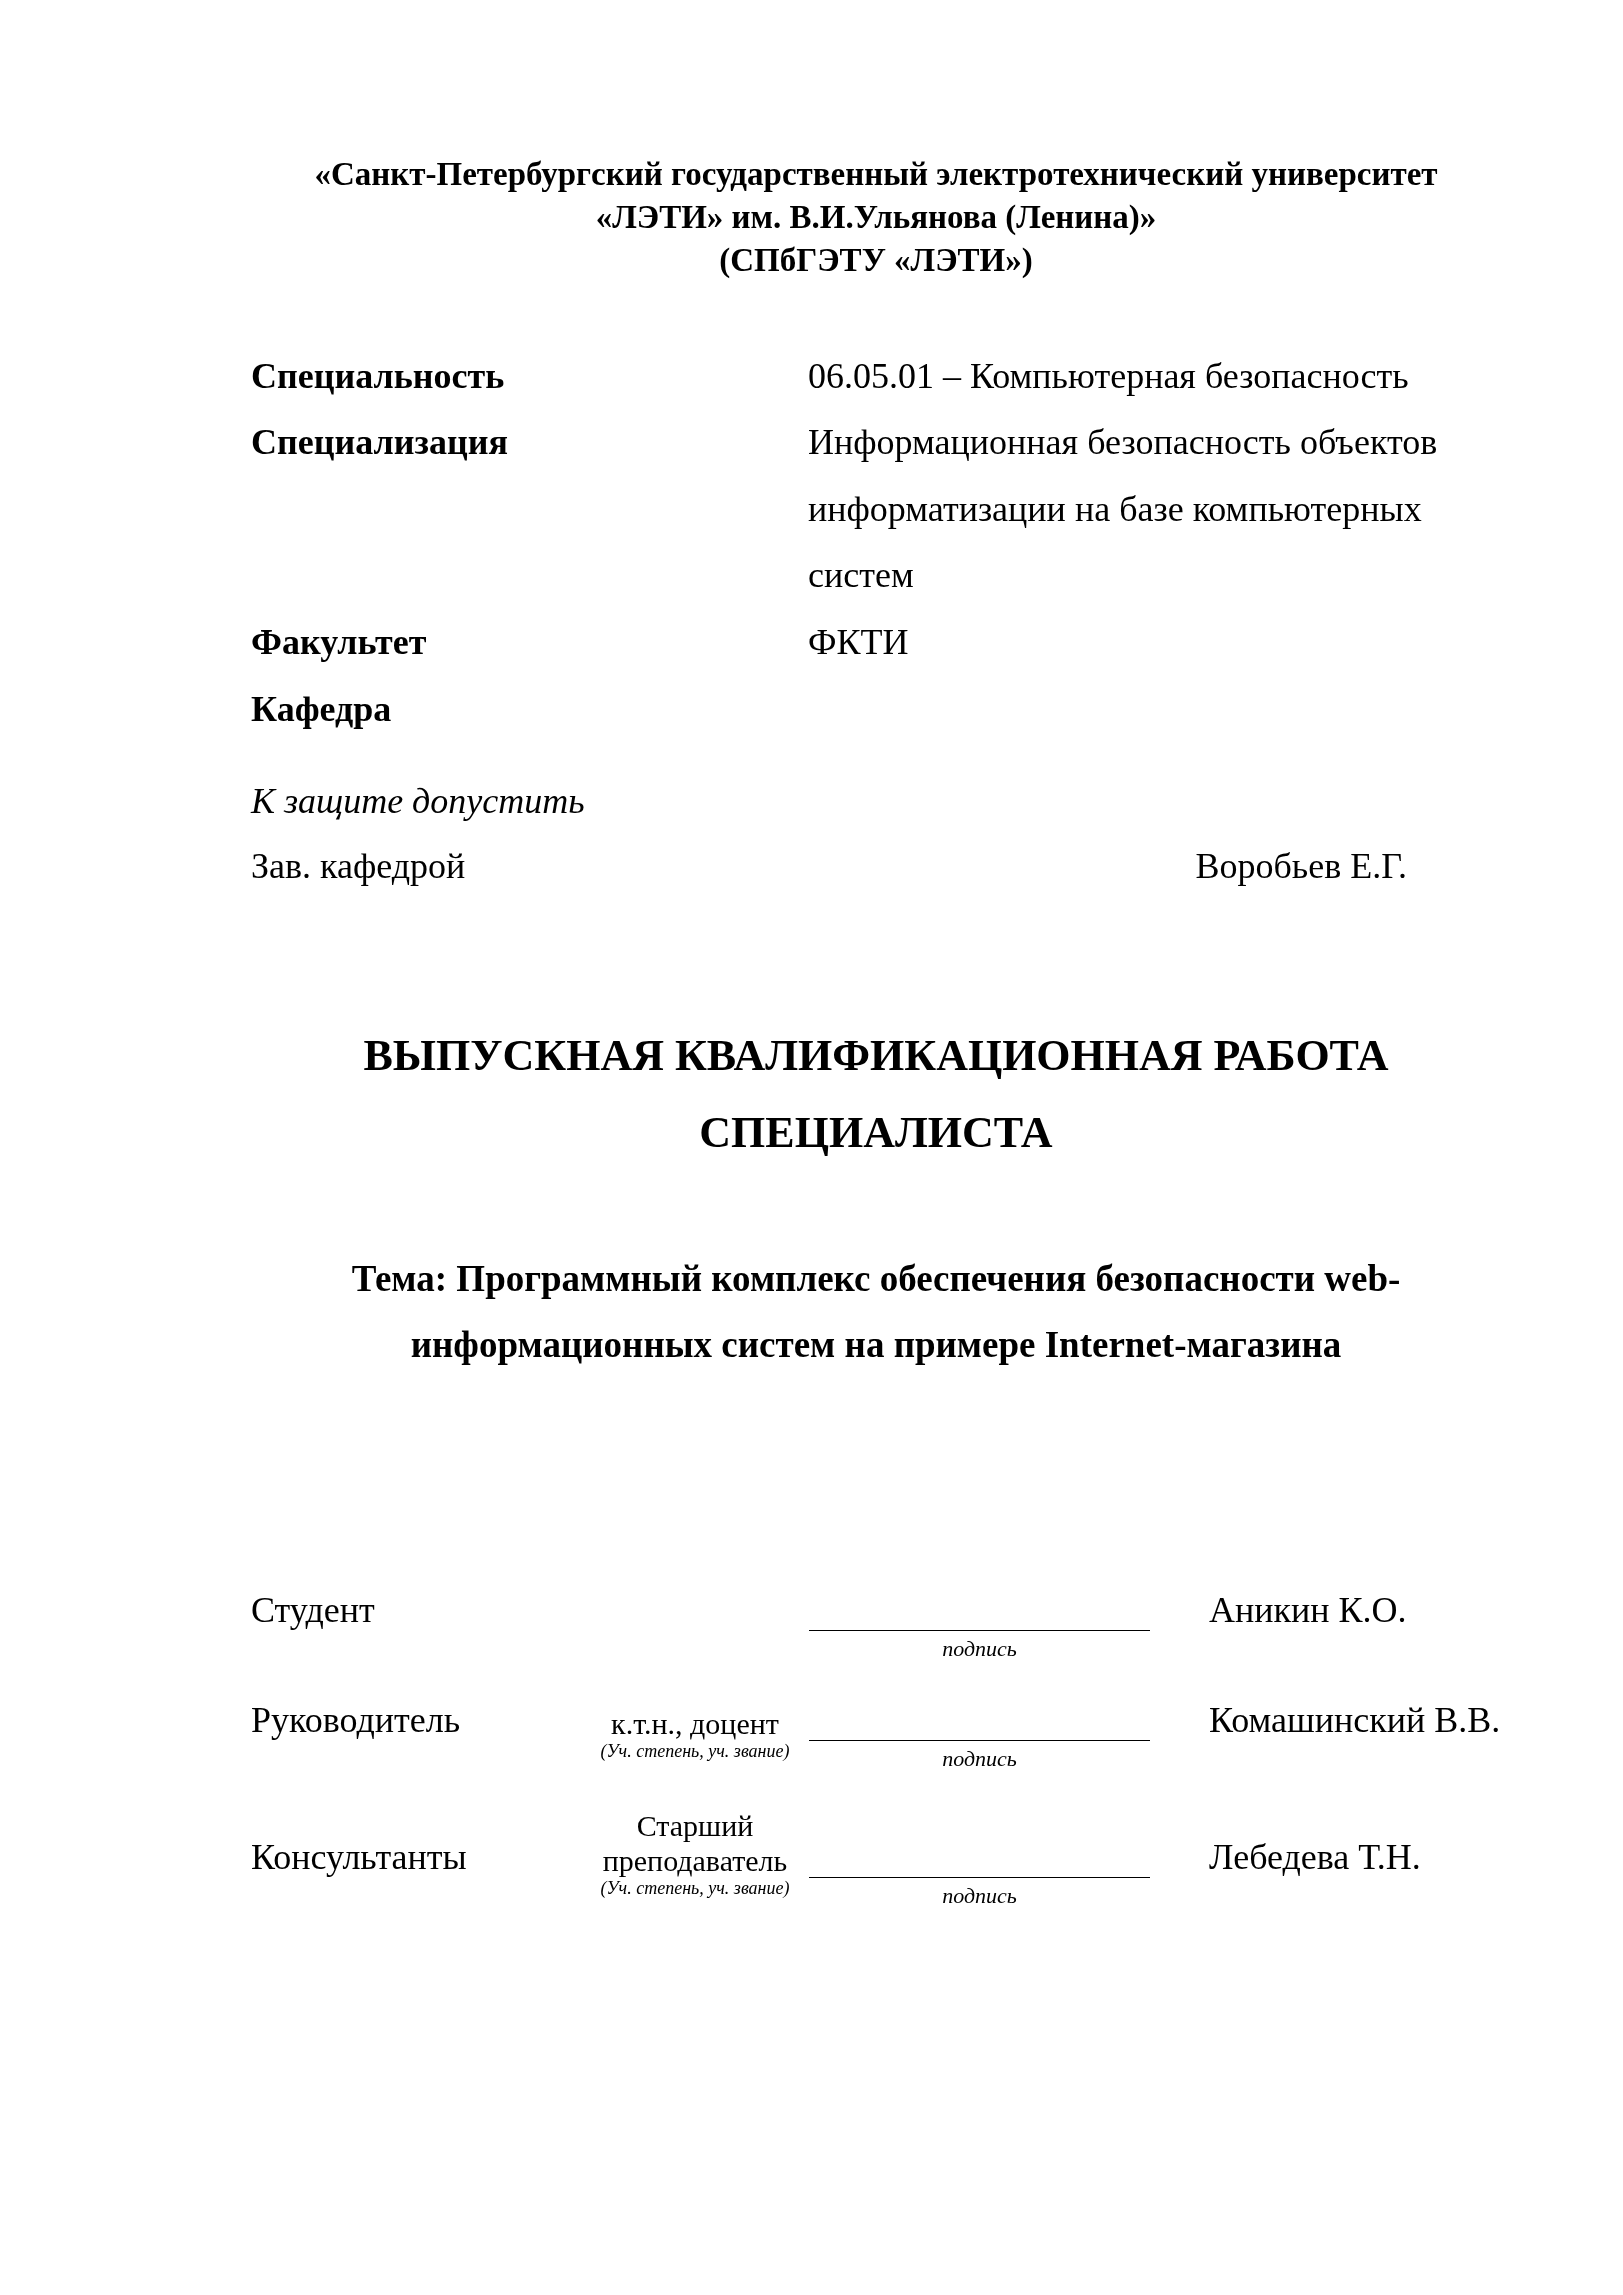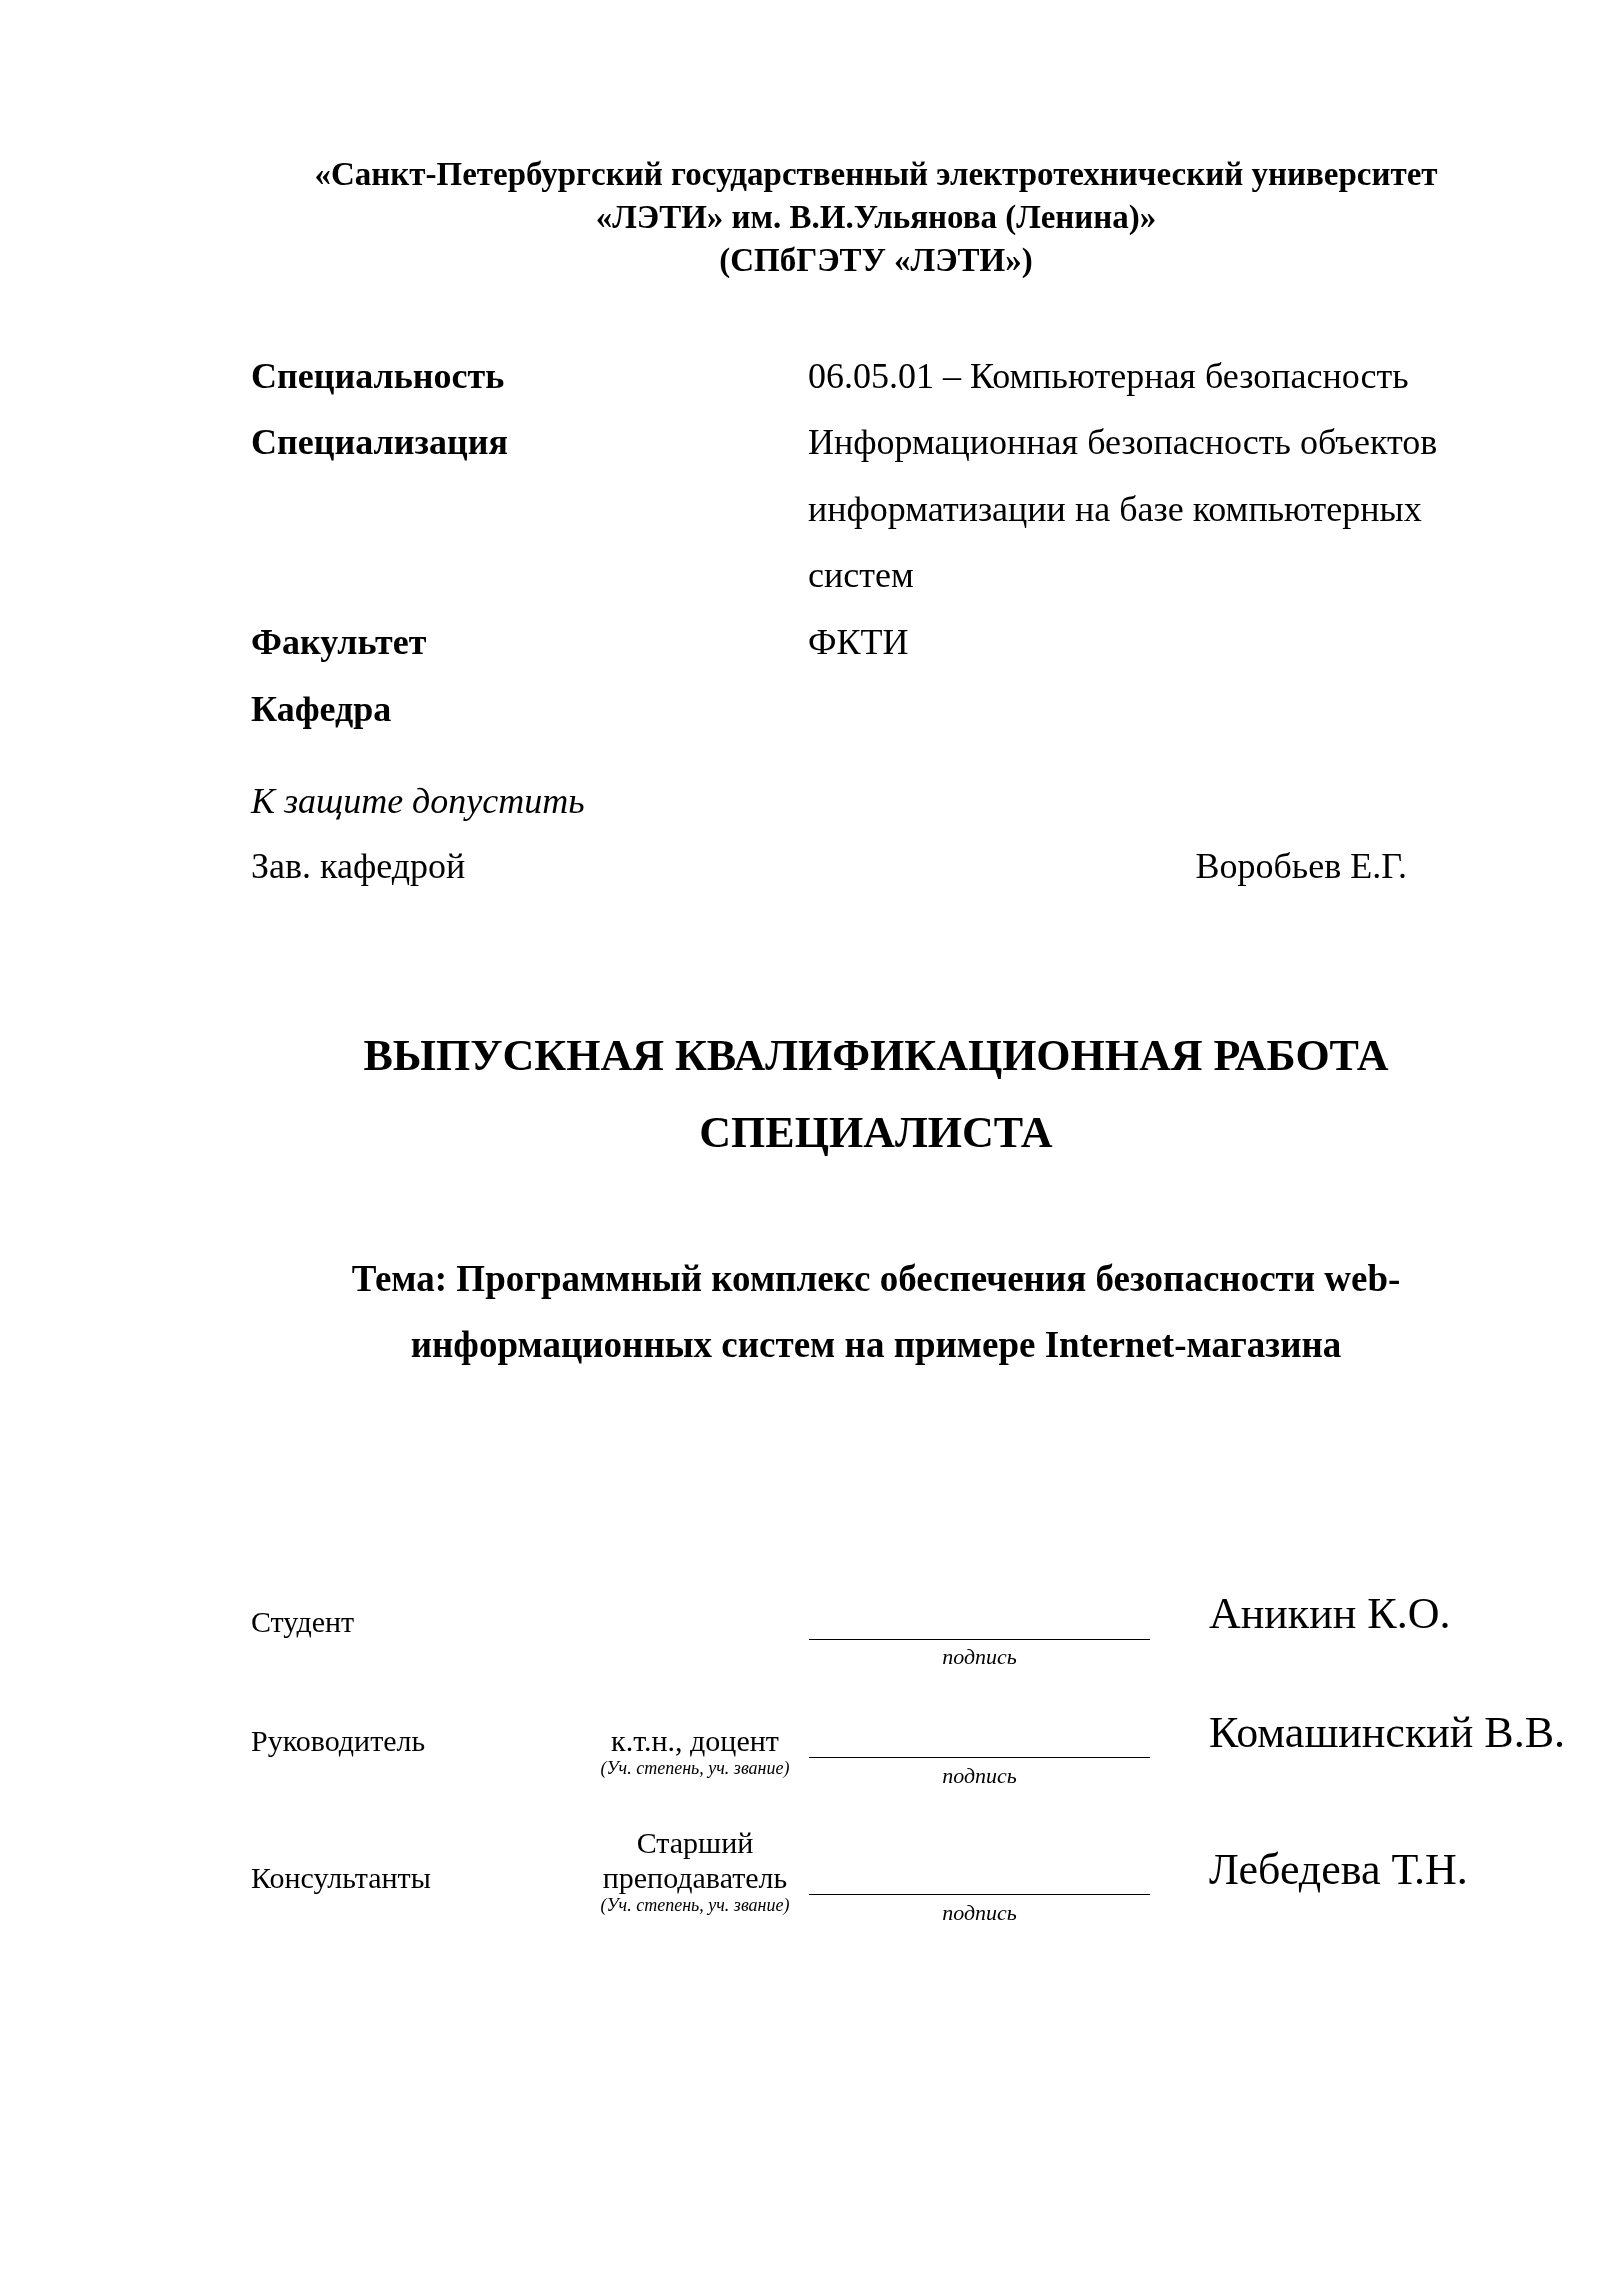--- a/index.html
+++ b/index.html
@@ -71,21 +71,21 @@
 
   
   .signatures { margin-top: 210px; }
   .sig-row {
     display: grid;
     grid-template-columns: 330px 228px 353px 1fr;
     align-items: end;
     margin-bottom: 68px;
     position: relative;
   }
-  .sig-role { font-size: 30px; line-height: 1.15; }
+  .sig-role { font-size: 36px; line-height: 1.15; }
   .sig-degree {
     position: relative;
     text-align: center;
     font-size: 30px;
     line-height: 1.15;
     padding: 0 7.9px;
   }
   .degree-note {
     position: absolute;
     top: 100%;
@@ -106,21 +106,21 @@
     position: absolute;
     top: 100%;
     left: 0;
     width: 341px;
     margin-top: 4.7px;
     text-align: center;
     font-size: 22px;
     font-style: italic;
   }
   .sig-name {
-    font-size: 44px;
+    font-size: 36px;
     line-height: 1.15;
     padding-left: 47px;
     white-space: nowrap;
   }
 
   
   .city {
     margin-top: 187px;
     text-align: center;
     font-size: 36px;

